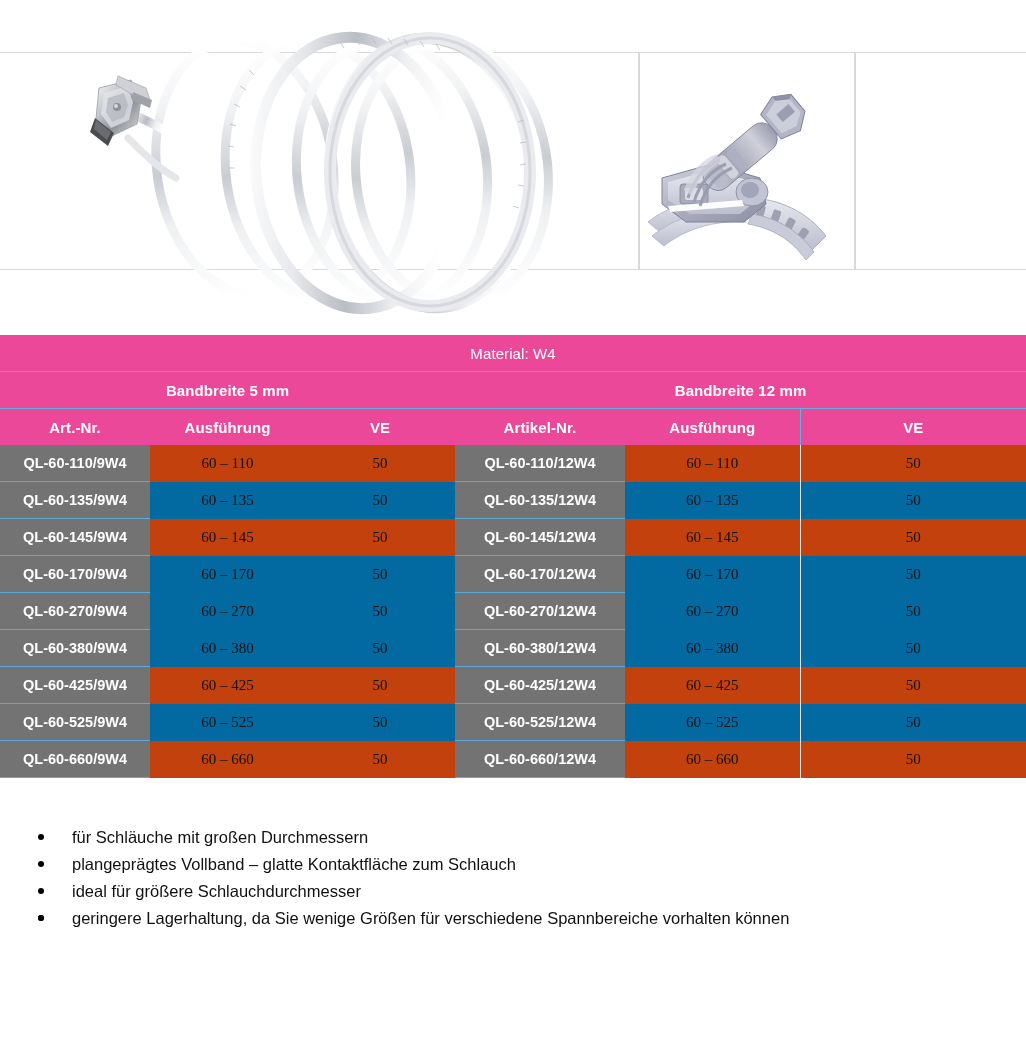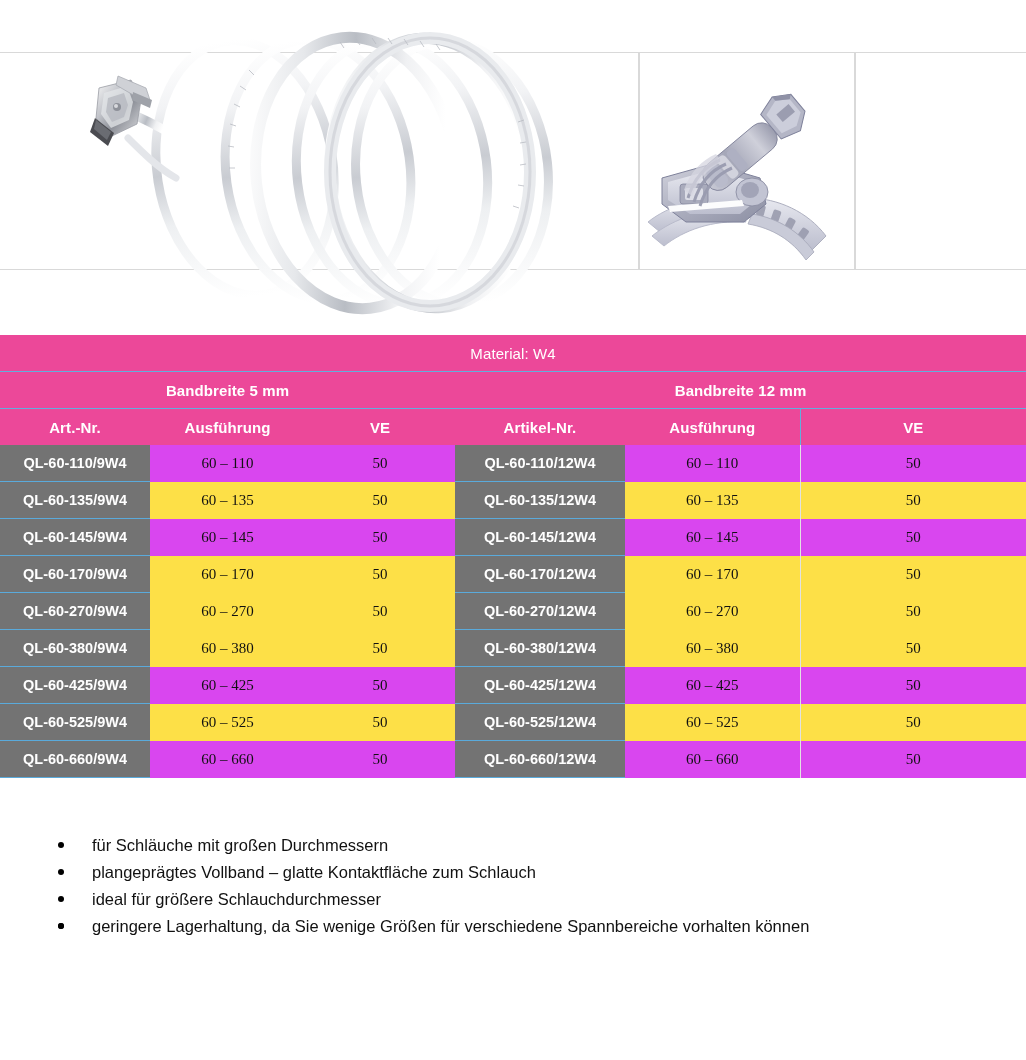--- a/index.html
+++ b/index.html
@@ -73,28 +73,28 @@
     color: #ffffff;
     font-weight: bold;
     font-size: 14.5px;
     border-bottom: 1px solid #5aaadb;
   }
   .cell-data {
     color: #111111;
     font-size: 15px;
     font-family: "Liberation Serif", serif;
   }
-  .row-shade .cell-data { background: #d946ef; }
-  .row-plain .cell-data { background: #fde047; }
+  .row-shade .cell-data { background: #c2410c; }
+  .row-plain .cell-data { background: #0369a1; }
   .cell-ve-right { border-left: 1px solid #e2e2e2; }
 
   
   .feature-list {
-    margin: 8px;
-    padding: 46px 0 0 12px;
+    margin: 0;
+    padding: 46px 0 0 0;
     list-style: none;
   }
   .feature-list li {
     position: relative;
     padding-left: 72px;
     font-size: 16.5px;
     line-height: 27px;
     color: #111111;
     font-family: "Liberation Sans", sans-serif;
   }

